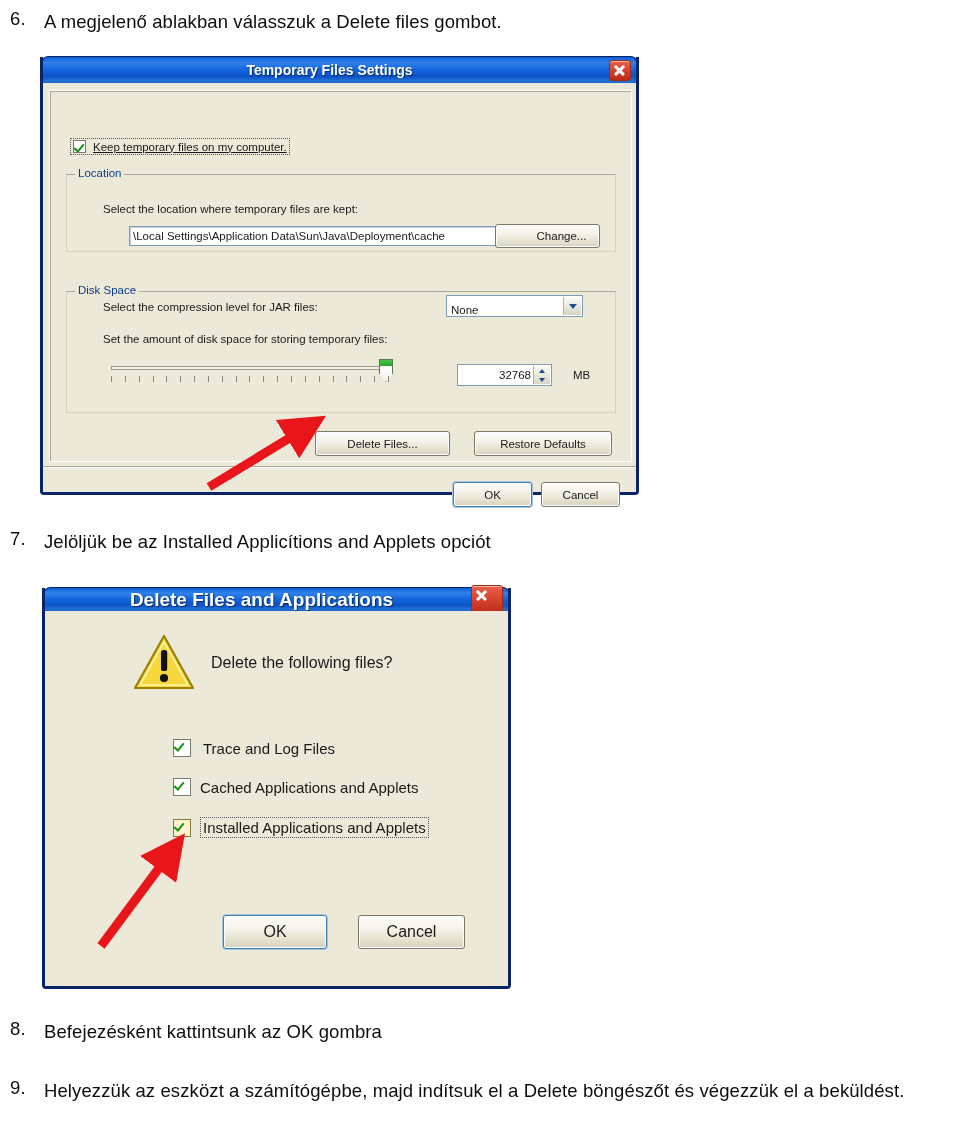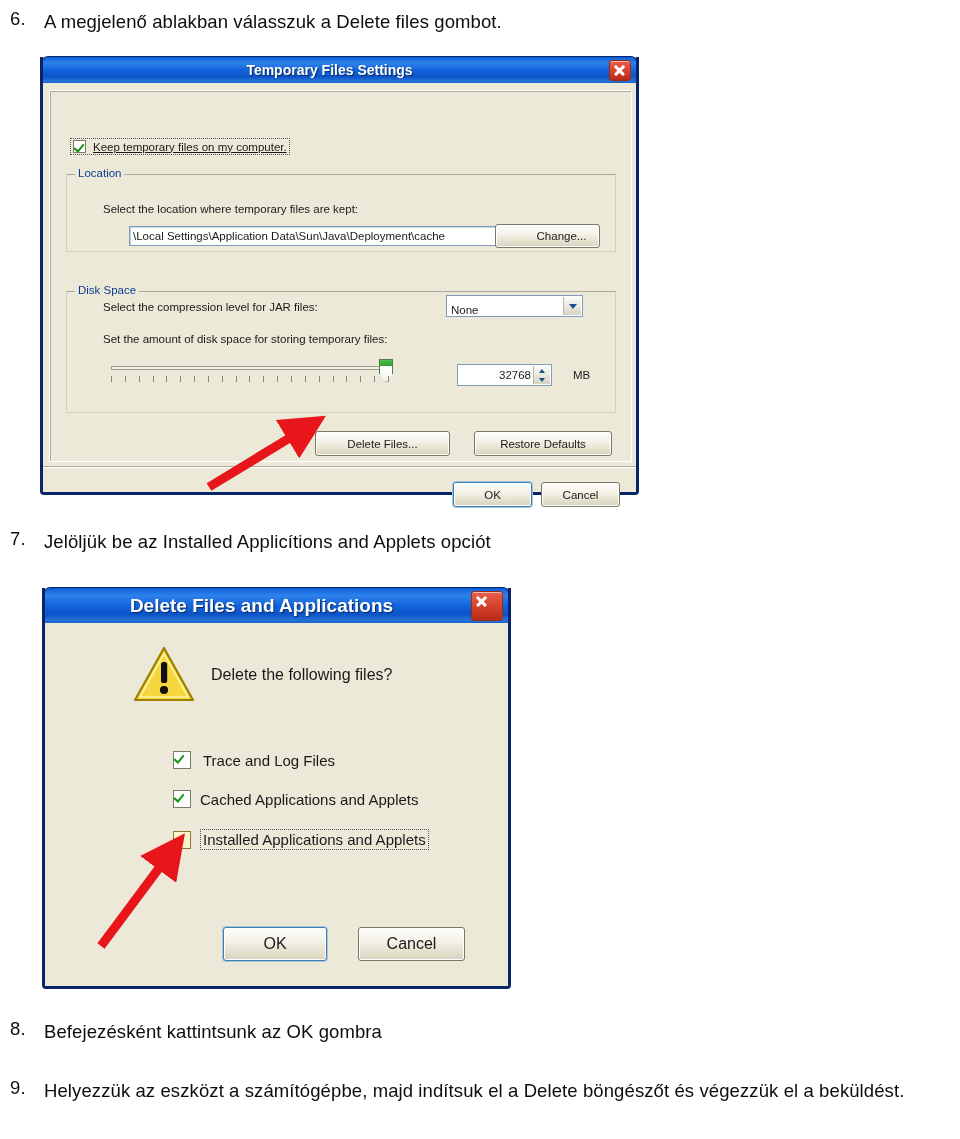--- a/index.html
+++ b/index.html
@@ -440,21 +440,21 @@
   <line x1="9" y1="75" x2="106" y2="16" stroke="#e8161a" stroke-width="9" marker-end="url(#ah1)"></line>
 </svg>
 
 <div class="step" style="left:6px; top:528px; width:700px;">
   <span class="step-num">7.</span>
   <span class="step-text">Jelöljük be az Installed Applicítions and Applets opciót</span>
 </div>
 
 <div class="xp-window" style="left:42px; top:588px; width:469px; height:401px;">
 
-  <div class="xp-titlebar" style="height:36px;">
+  <div class="xp-titlebar" style="height:24px;">
     <span class="xp-title" style="font-size:19px;">Delete Files and Applications</span>
     <span class="xp-close" style="width:30px;height:28px;"></span>
   </div>
 
   <div class="xp-body" style="height:calc(100% - 39px);">
 
     <svg class="warn-icon" style="left:88px; top:22px;" width="62" height="58" viewBox="0 0 62 58">
       <path d="M31 3 L60 55 L2 55 Z" fill="#f6d63d" stroke="#9c8200" stroke-width="2.2" stroke-linejoin="round"></path>
       <path d="M31 9 L55 52 L7 52 Z" fill="none" stroke="#fdf3a8" stroke-width="1.6"></path>
       <rect x="28" y="17" width="6.2" height="21" rx="2.6" fill="#111111"></rect>

